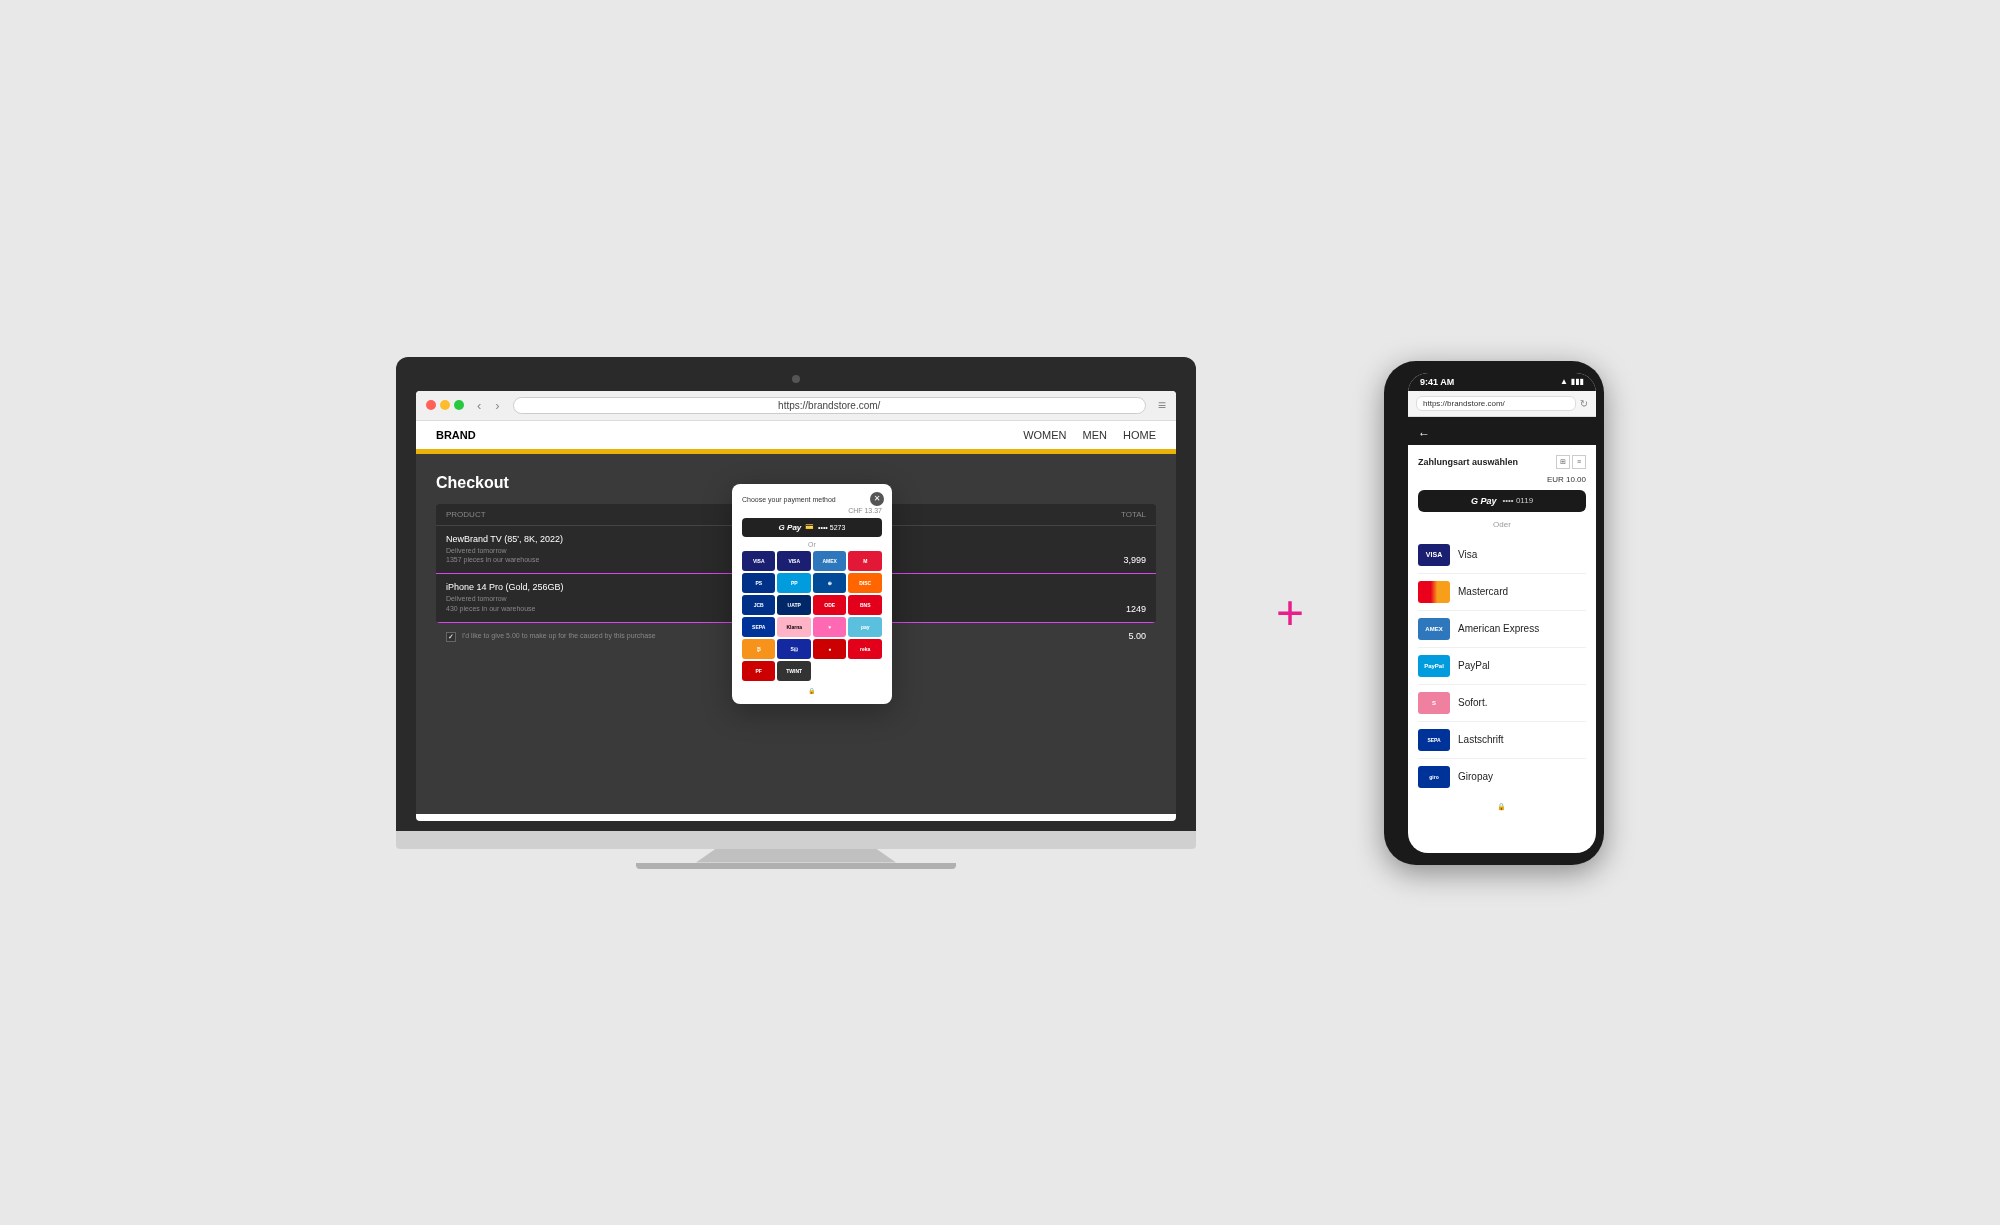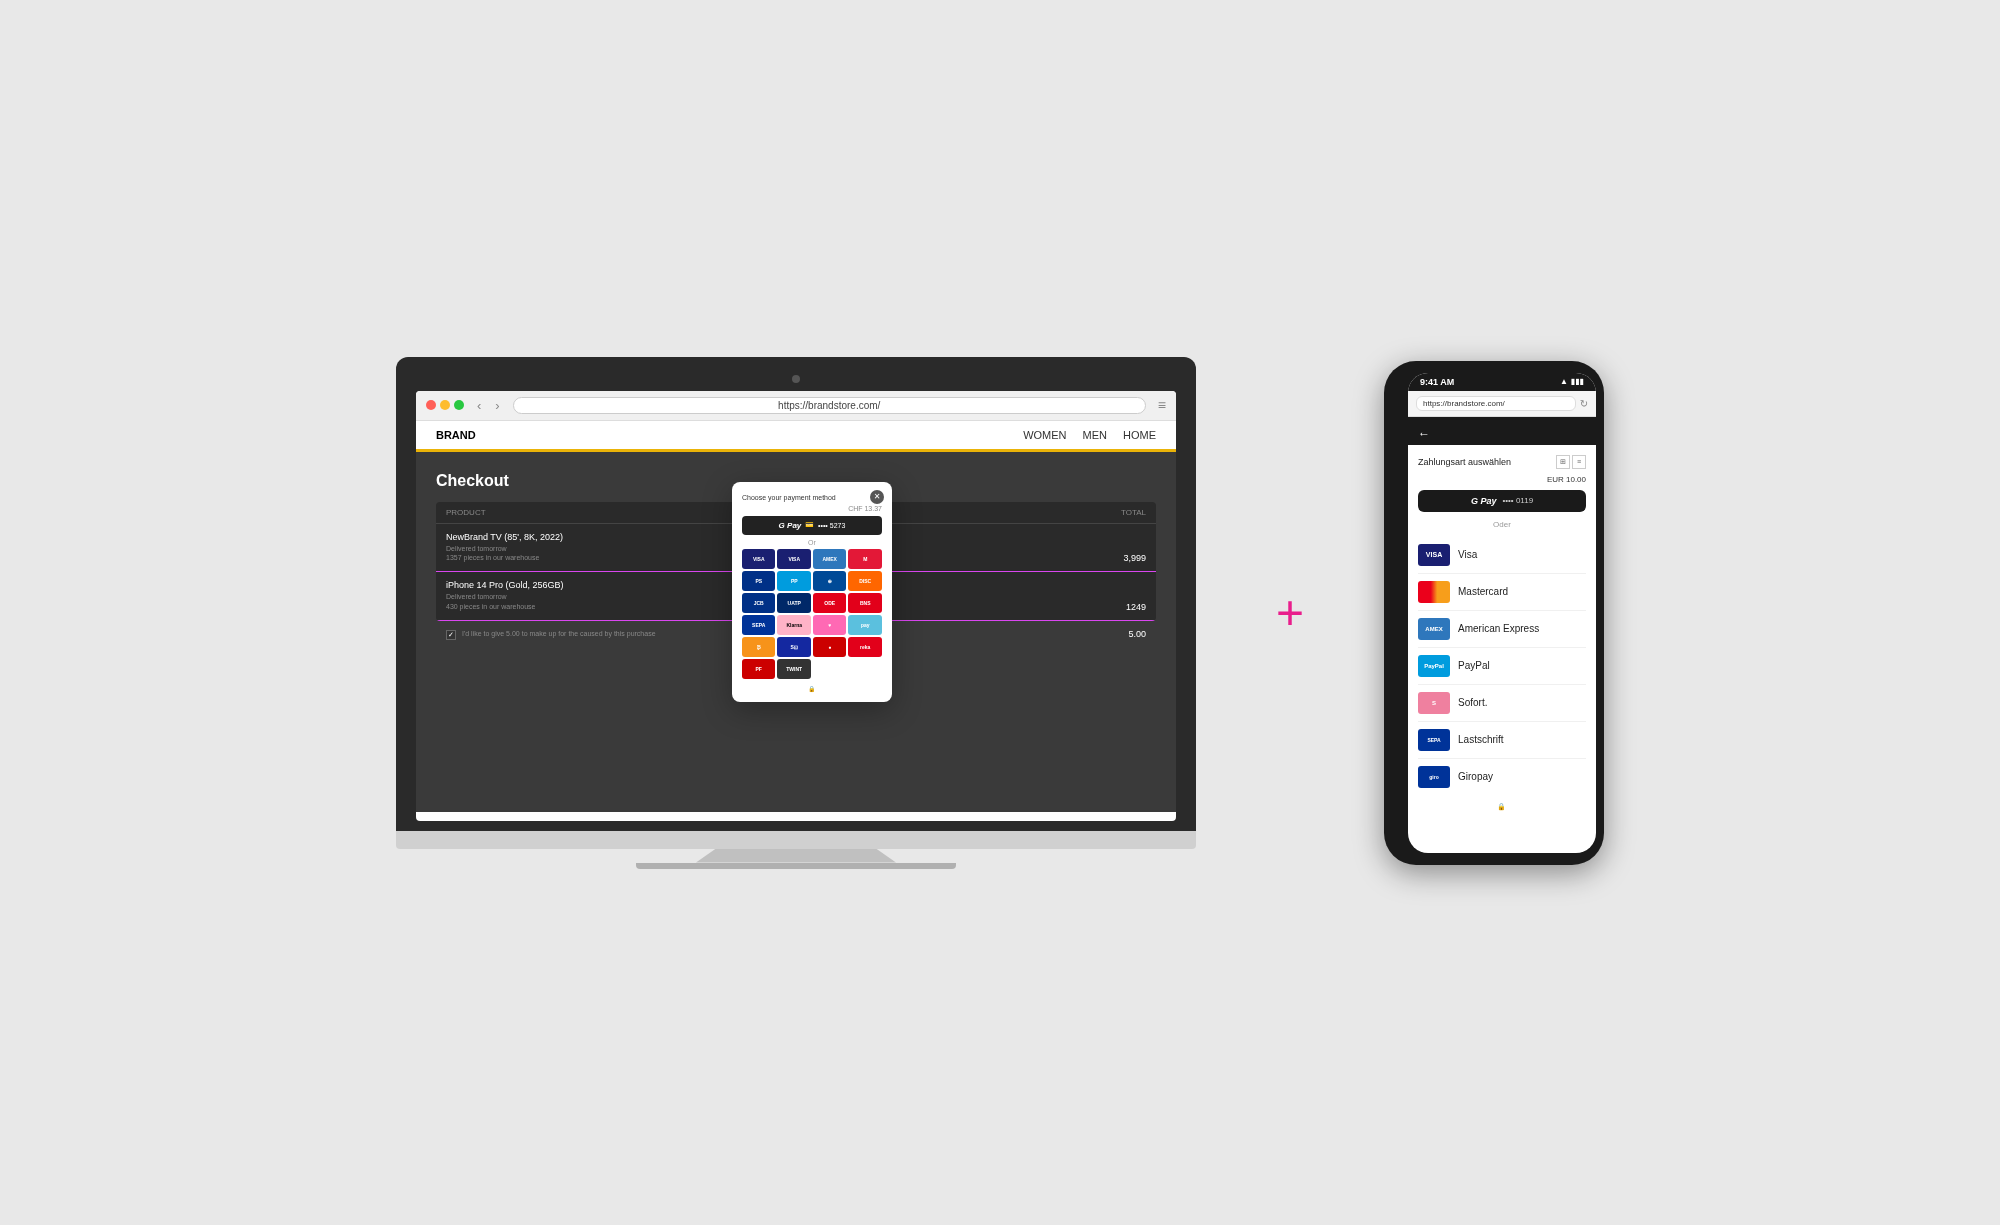--- a/index.html
+++ b/index.html
@@ -103,21 +103,21 @@
       text-align: center;
     }
     .menu-icon { font-size: 14px; color: #888; margin-left: 4px; }
 
     
     .site-nav {
       background: #fff;
       display: flex;
       align-items: center;
       padding: 8px 20px;
-      border-bottom: 3px solid #eab308;
+      border-bottom: 5px solid #eab308;
       font-size: 10px;
     }
     .site-brand { font-weight: 700; font-size: 11px; margin-right: auto; }
     .site-nav-links { display: flex; gap: 16px; color: #333; font-size: 11px; }
 
     .site-content {
       background: #3a3a3a;
       padding: 20px;
       min-height: 360px;
       position: relative;
@@ -303,21 +303,21 @@
     .phone-content {
       background: #fff;
       padding: 10px;
     }
     .payment-header {
       display: flex;
       align-items: center;
       justify-content: space-between;
       margin-bottom: 6px;
     }
-    .payment-header-title { font-size: 9px; font-weight: 400; color: #222; }
+    .payment-header-title { font-size: 9px; font-weight: 700; color: #222; }
     .view-toggle { display: flex; gap: 2px; }
     .vt-btn {
       width: 14px; height: 14px;
       border: 1px solid #ccc;
       display: flex; align-items: center; justify-content: center;
       font-size: 7px; color: #666;
       cursor: pointer;
     }
     .amount-row { text-align: right; font-size: 8px; color: #333; margin-bottom: 6px; }
 

